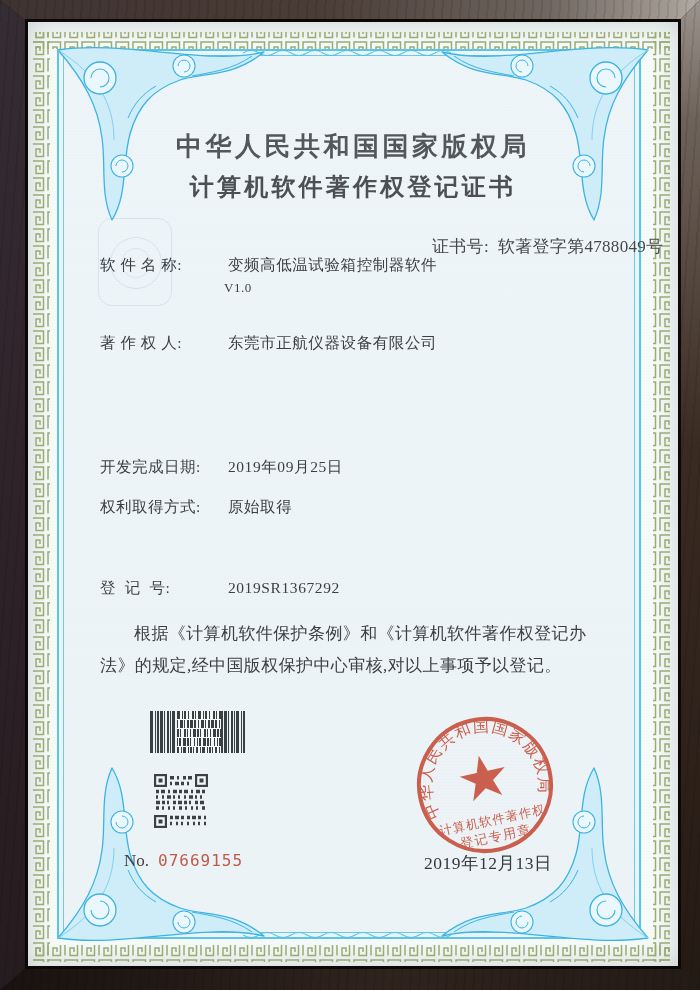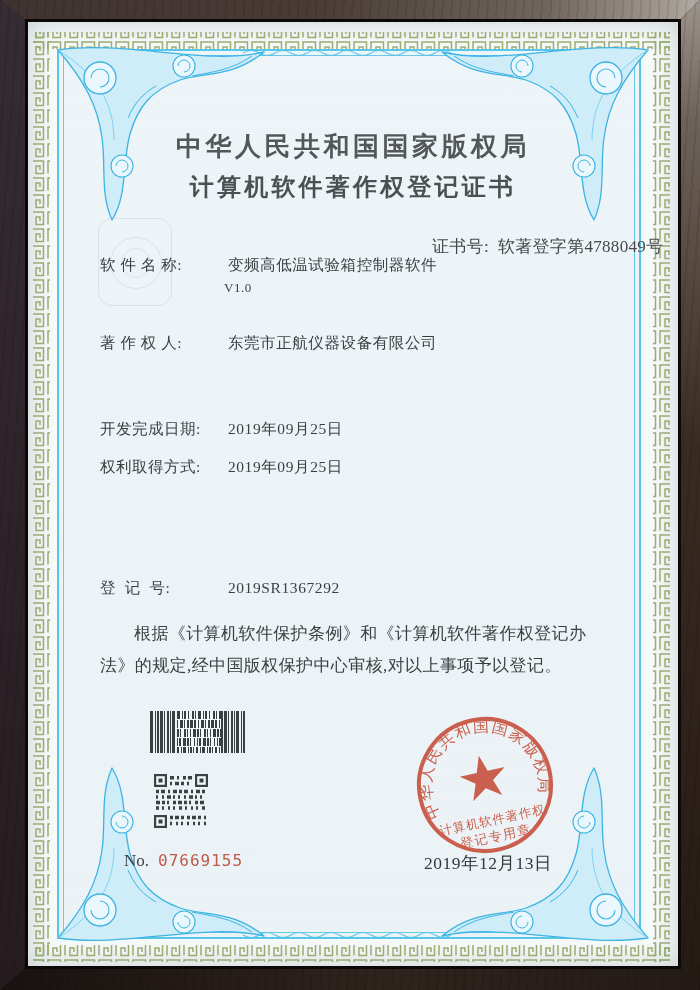--- a/index.html
+++ b/index.html
@@ -117,27 +117,27 @@
 
     <div class="frow" style="top:233px">
       <span class="flabel">软 件 名 称:</span>
       <span class="fvalue">变频高低温试验箱控制器软件</span>
     </div>
     <div class="fvalue2" style="top:258px">V1.0</div>
     <div class="frow" style="top:311px">
       <span class="flabel">著 作 权 人:</span>
       <span class="fvalue">东莞市正航仪器设备有限公司</span>
     </div>
-    <div class="frow" style="top:397px">
+    <div class="frow" style="top:435px">
       <span class="flabel">开发完成日期:</span>
       <span class="fvalue">2019年09月25日</span>
     </div>
-    <div class="frow" style="top:435px">
+    <div class="frow" style="top:475px">
       <span class="flabel">权利取得方式:</span>
-      <span class="fvalue">2019年09月25日</span>
+      <span class="fvalue">原始取得</span>
     </div>
     <div class="frow" style="top:556px">
       <span class="flabel">登  记  号:</span>
       <span class="fvalue">2019SR1367292</span>
     </div>
 
     <div class="txt statement">根据《计算机软件保护条例》和《计算机软件著作权登记办法》的规定,经中国版权保护中心审核,对以上事项予以登记。</div>
 
     <svg class="barcode" width="96" height="42" viewBox="0 0 96 42">
       <path d="M0,21 H96" stroke="#394042" stroke-width="42" stroke-dasharray="3 2 1 1 2 1 3 1 1 2 2 1 1 1 3 2 1 1 2 1"></path>

